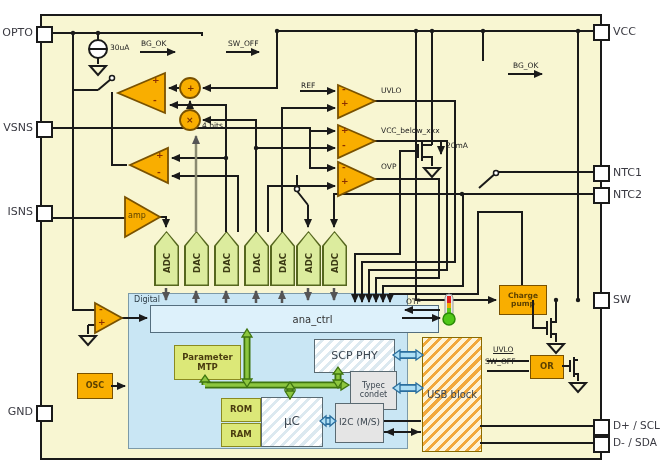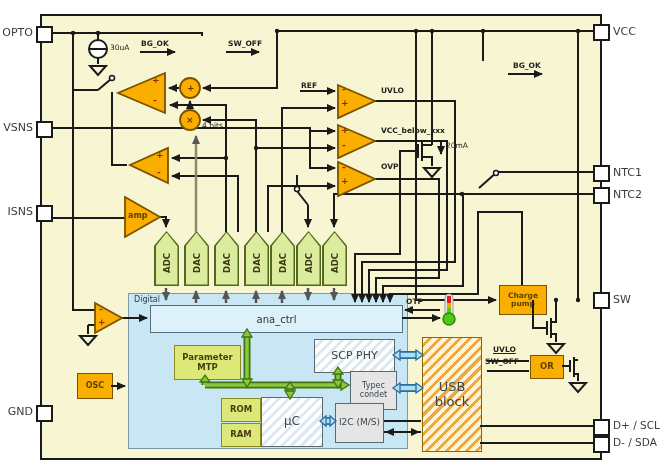--- a/index.html
+++ b/index.html
@@ -16,30 +16,30 @@
   .mtp{background:#DCE878;border:1.5px solid #8a8a20;color:#4a3c10;font-weight:bold;}
   .white{background:#e5e5e5;border:1.5px solid #5a6a72;color:#3c4650;}
   .hatchb{background:repeating-linear-gradient(135deg,#fff 0 4px,#dce9f0 4px 7px);
           border:1.5px solid #5a6a72;color:#3c4650;}
   .hatcho{background:repeating-linear-gradient(135deg,#fdf4d8 0 4px,#f2a93c 4px 7px);
           border:1.5px solid #8a6a00;color:#3c4650;}
   #digital{position:absolute;left:128px;top:293px;width:278px;height:154px;
            background:#C9E6F4;border:1.5px solid #7c9aa8;z-index:3;}
   #anactrl{position:absolute;left:150px;top:305px;width:251px;height:26px;background:#DDF1FB;
            border:1.5px solid #546e7e;z-index:4;display:flex;align-items:center;justify-content:center;
-           font-size:10px;color:#333;}
+           font-size:10px;color:#333;padding-left:36px;}
   .conv{position:absolute;top:231px;width:25px;height:55px;z-index:5;
         clip-path:polygon(50% 0%,100% 27%,100% 100%,0% 100%,0% 27%);background:#55661e;}
   .convin{position:absolute;inset:1.5px;clip-path:polygon(50% 0%,100% 27%,100% 100%,0% 100%,0% 27%);
           background:#DCEC9E;display:flex;align-items:center;justify-content:center;}
   .convin span{writing-mode:vertical-rl;transform:rotate(180deg);font-size:8.5px;font-weight:bold;
                color:#3c3c14;margin-top:8px;}
   svg#wires{position:absolute;left:0;top:0;z-index:6;}
   .sign{position:absolute;z-index:7;font-size:9px;font-weight:bold;color:#8a3000;line-height:1;}
-  .b{font-weight:bold;}
+  .b{font-weight:normal;}
   #watermark{position:absolute;left:552px;top:451px;width:115px;font-size:13.5px;color:#3a3a3a;
              z-index:10;text-align:right;}
 </style>
 </head>
 <body>
 
 <div id="stage">
 
   <div id="chip"></div>
 
@@ -73,21 +73,21 @@
   <div class="blk orange" style="left:530px;top:355px;width:32px;height:22px;font-size:8.5px">OR</div>
   <div class="blk orange" style="left:77px;top:373px;width:34px;height:24px;font-size:8px">OSC</div>
 
   <div class="blk mtp" style="left:174px;top:345px;width:65px;height:33px;font-size:8.5px">Parameter MTP</div>
   <div class="blk hatchb" style="left:314px;top:339px;width:79px;height:32px;font-size:11px">SCP PHY</div>
   <div class="blk white" style="left:350px;top:371px;width:45px;height:37px;font-size:8px">Typec condet</div>
   <div class="blk mtp" style="left:221px;top:398px;width:38px;height:22px;font-size:8.5px">ROM</div>
   <div class="blk mtp" style="left:221px;top:423px;width:38px;height:22px;font-size:8.5px">RAM</div>
   <div class="blk hatchb" style="left:261px;top:397px;width:60px;height:48px;font-size:12px">µC</div>
   <div class="blk white" style="left:335px;top:403px;width:47px;height:38px;font-size:9px">I2C (M/S)</div>
-  <div class="blk hatcho" style="left:422px;top:337px;width:58px;height:113px;font-size:13px">USB block</div>
+  <div class="blk hatcho" style="left:422px;top:337px;width:58px;height:113px;font-size:10px">USB block</div>
 
   <div class="conv" style="left:154px">
       <div class="convin">
         <span>ADC</span>
       </div>
     </div>
   <div class="conv" style="left:184px">
       <div class="convin">
         <span>DAC</span>
       </div>

